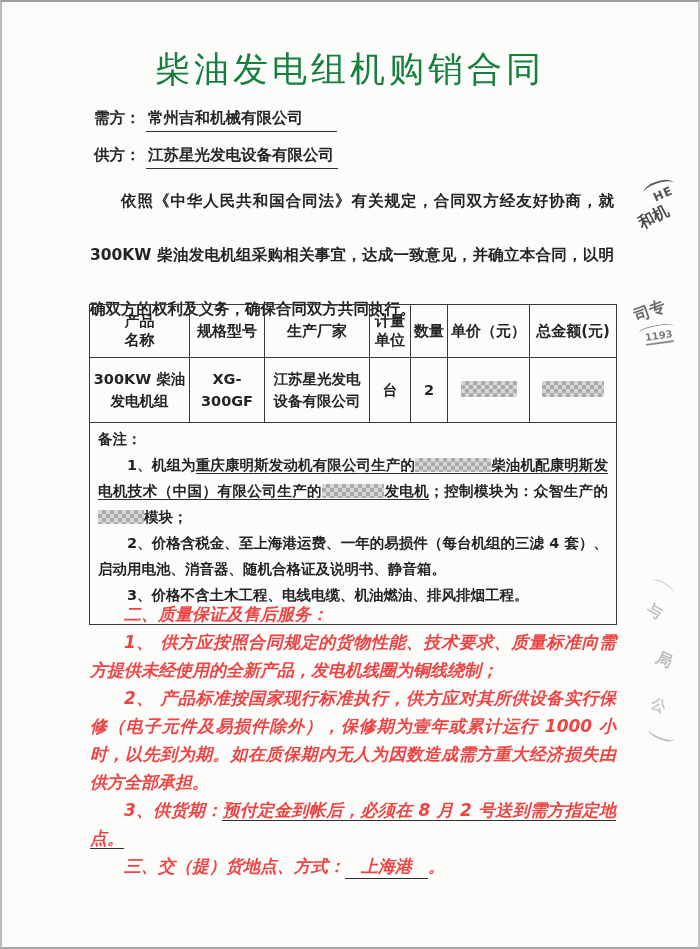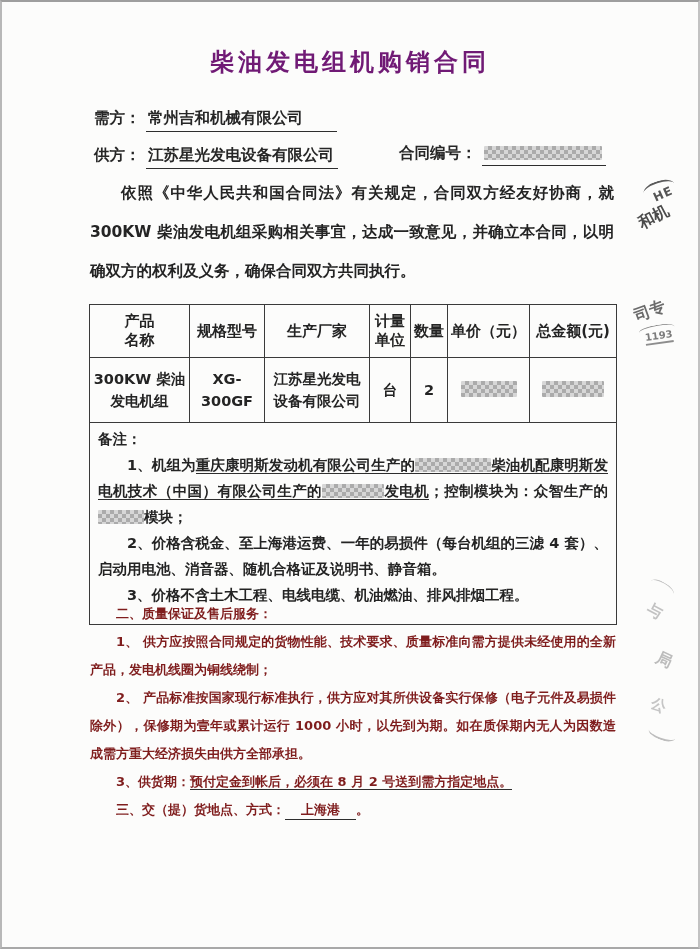--- a/index.html
+++ b/index.html
@@ -7,29 +7,29 @@
     position:relative;width:700px;height:949px;box-sizing:border-box;
     background:#fcfcfb;
     border-top:2px solid #9e9e9e;border-left:2px solid #b8b8b8;
     border-right:2px solid #c2c2c2;border-bottom:2px solid #a8a8a8;
     font-family:"DejaVu Sans","Liberation Sans",sans-serif;
     color:#262626;overflow:hidden;
   }
   .abs{position:absolute;}
   .doc-title{
     left:0;top:44px;width:100%;text-align:center;
-    font-size:24px;font-weight:bold;letter-spacing:4px;color:#701a75;
+    font-size:35px;font-weight:normal;letter-spacing:4px;color:#15803d;
   }
   .party-row{font-size:15.5px;font-weight:bold;white-space:nowrap;}
   .party-label{display:inline-block;}
   .uline{border-bottom:1.6px solid #2e2e2e;}
   .party-value{display:inline-block;min-width:180px;padding:0 4px 2px 2px;}
   .intro{
     left:88px;top:172px;width:524px;font-size:15.5px;font-weight:bold;
-    line-height:39px;text-align:justify;text-indent:2em;color:#242424;
+    line-height:54px;text-align:justify;text-indent:2em;color:#242424;
   }
   .sec1{left:88px;top:276px;width:524px;font-size:15.5px;font-weight:bold;text-indent:2em;}
   table.goods{
     position:absolute;left:87px;top:302px;width:527px;
     border-collapse:collapse;table-layout:fixed;
   }
   table.goods td,table.goods th{
     border:1.6px solid #3a3a3a;font-size:14.5px;color:#242424;
     text-align:center;vertical-align:middle;padding:2px 3px;
     font-weight:bold;overflow:hidden;
@@ -43,22 +43,22 @@
   .ind{text-indent:2em;}
   .redact{
     display:inline-block;height:14px;vertical-align:-2px;border-radius:1px;
     background-image:
       linear-gradient(45deg,#a3a3a3 25%,transparent 25%,transparent 75%,#a3a3a3 75%),
       linear-gradient(45deg,#a3a3a3 25%,#d4d4d4 25%,#d4d4d4 75%,#a3a3a3 75%);
     background-position:0 0,4px 4px;background-size:8px 8px;
     opacity:.9;
   }
   .sec-lower{
-    left:88px;top:598px;width:526px;font-size:13px;font-weight:bold;
-    line-height:28px;text-align:justify;color:#7f1d1d;
+    left:88px;top:598px;width:526px;font-size:17px;font-weight:bold;
+    line-height:28px;text-align:justify;color:#ef4444;font-style:italic;
   }
   .sec-lower p{margin:0;}
   .stamp{position:absolute;color:#555;font-weight:bold;white-space:nowrap;}
   .arc{position:absolute;border-radius:50%;}
 </style>
 </head>
 <body>
 
 <div class="page">
 
@@ -67,24 +67,20 @@
   <div class="abs party-row" style="left:92px;top:143px;">
     <span class="party-label">供方：</span>
     <span class="party-value uline" style="min-width:185px;">江苏星光发电设备有限公司</span>
   </div>
 
   <div class="abs party-row" style="left:92px;top:106px;">
     <span class="party-label">需方：</span>
     <span class="party-value uline" style="min-width:185px;">常州吉和机械有限公司</span>
   </div>
 
-  <div class="abs party-row" style="left:397px;top:141px;">
-    <span class="party-label">合同编号：</span>
-    <span class="uline" style="display:inline-block;padding:0 4px 3px 2px;"><span class="redact" style="width:118px;"></span></span>
-  </div>
 
   <div class="abs intro">依照《中华人民共和国合同法》有关规定，合同双方经友好协商，就 300KW 柴油发电机组采购相关事宜，达成一致意见，并确立本合同，以明确双方的权利及义务，确保合同双方共同执行。</div>
 
 
   <table class="goods">
     <colgroup>
       <col style="width:100px">
         <col style="width:75px">
         <col style="width:105px">
       <col style="width:41px">

